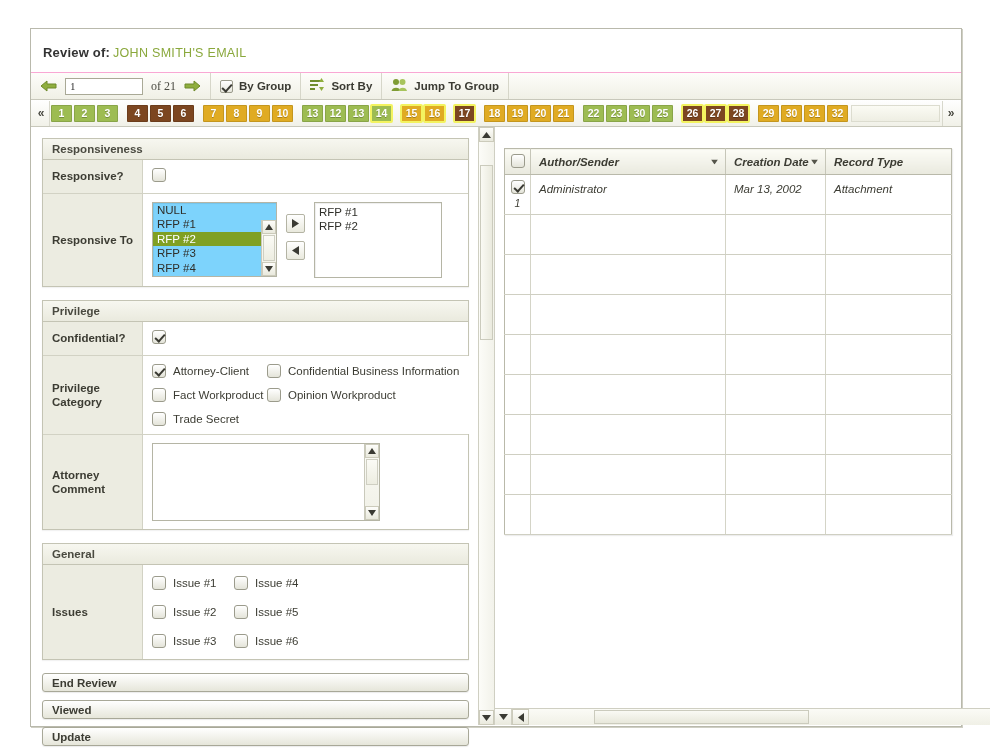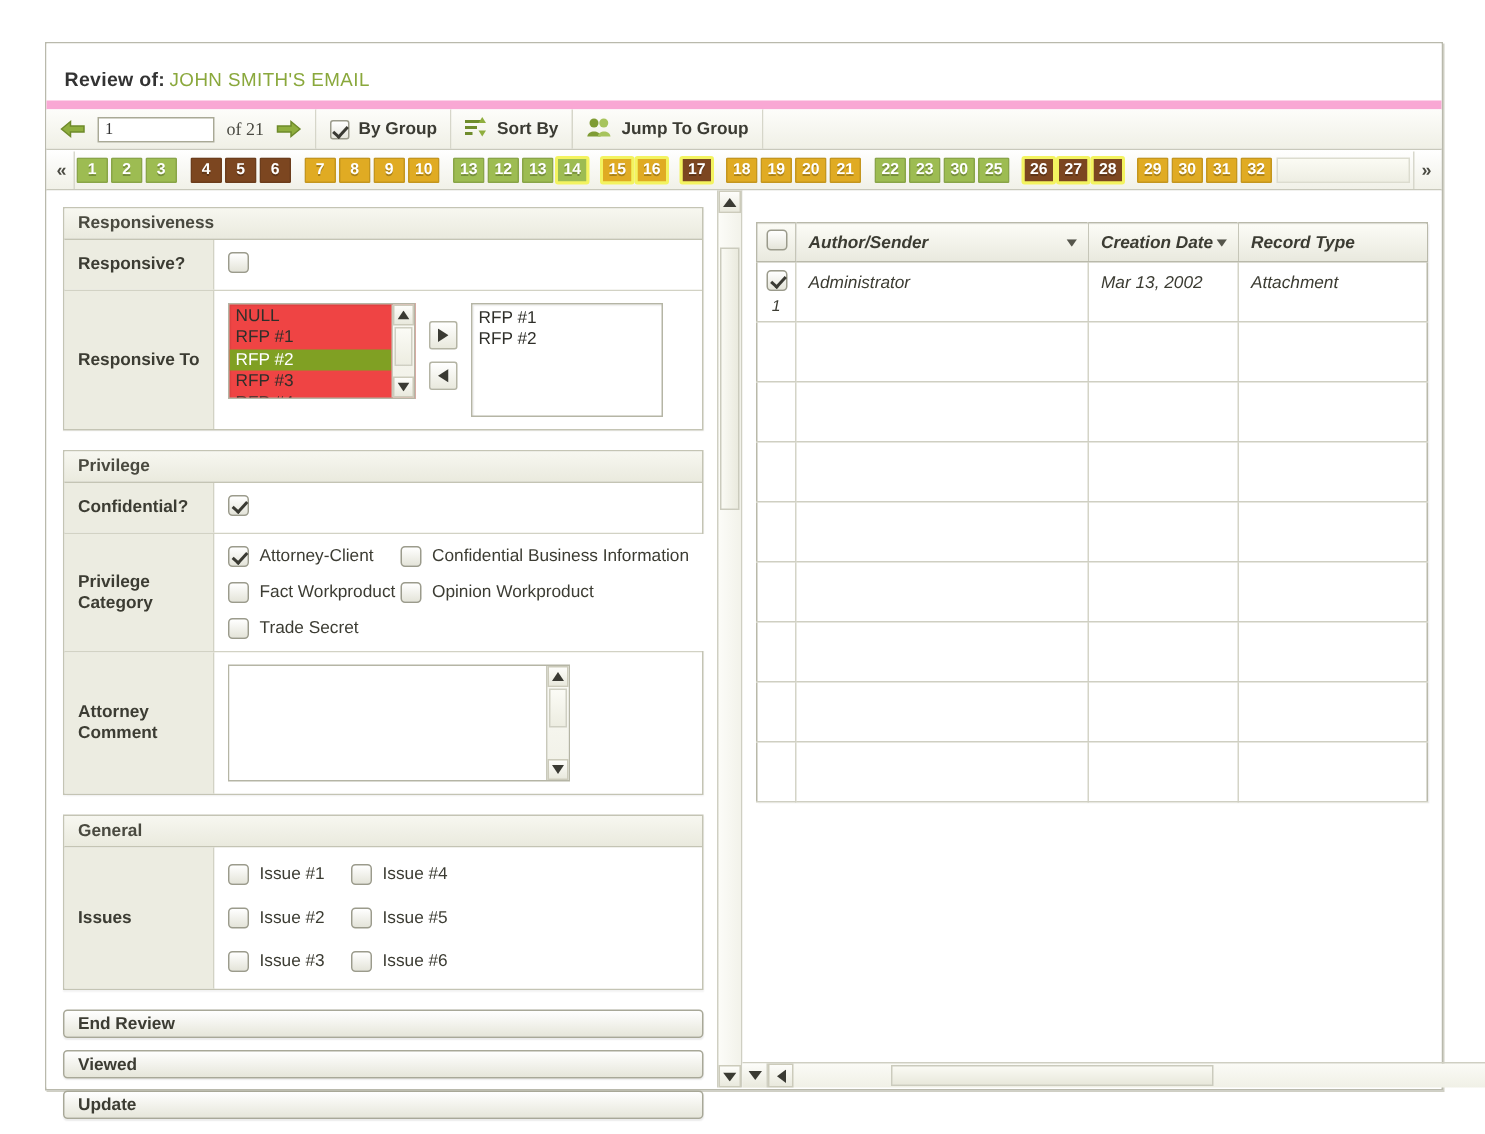--- a/index.html
+++ b/index.html
@@ -20,21 +20,21 @@
     width: 932px; height: 699px;
     background: #ffffff;
     border: 1px solid #b9b9ac;
     box-shadow: 1px 1px 0 #cfcfc4;
   }
 
   
   #title-bar {
     height: 44px;
     padding: 16px 0 0 12px;
-    border-bottom: 6px solid #f9a8d4;
+    border-bottom: 1px solid #f9a8d4;
     background: #ffffff;
   }
   .title-static { font-weight: bold; font-size: 13px; color: #333; letter-spacing: .2px;}
   .title-value { color: #8aa83c; font-size: 12.5px; letter-spacing: .3px; margin-left: 3px;}
 
   
   #toolbar {
     height: 27px;
     display: flex;
     align-items: stretch;
@@ -174,25 +174,26 @@
     border: solid #3a3a33;
     border-width: 0 2px 2px 0;
     transform: rotate(42deg);
   }
   .chk-row { display: flex; align-items: center; gap: 7px; cursor: pointer; }
   .chk-text { font-size: 11.5px; color: #3c3c33; }
 
   
   .dual { display: flex; align-items: flex-start; gap: 9px; }
   .listbox {
-    width: 125px; height: 64px;
+    width: 125px; height: 75px;
     border: 1px solid #b5b5a5;
-    background: #ef4444;
+    background: #7dd3fc;
     display: flex;
     box-shadow: inset 1px 1px 1px rgba(0,0,0,.07);
+    align-items: flex-end;
   }
   .listbox .items { flex: 1; overflow: hidden; padding: 1px 0;}
   .litem { font-size: 11.5px; padding: 0 4px; height: 14.4px; line-height: 14.4px; color: #2f2f2a; }
   .litem.sel { background: #80a023; color: #fff; }
   .lb-scroll {
     width: 15px; flex: none;
     border-left: 1px solid #c9c9bb;
     background: linear-gradient(#fbfbf6,#f0f0e6);
     display: flex; flex-direction: column; justify-content: space-between;
     cursor: pointer;

